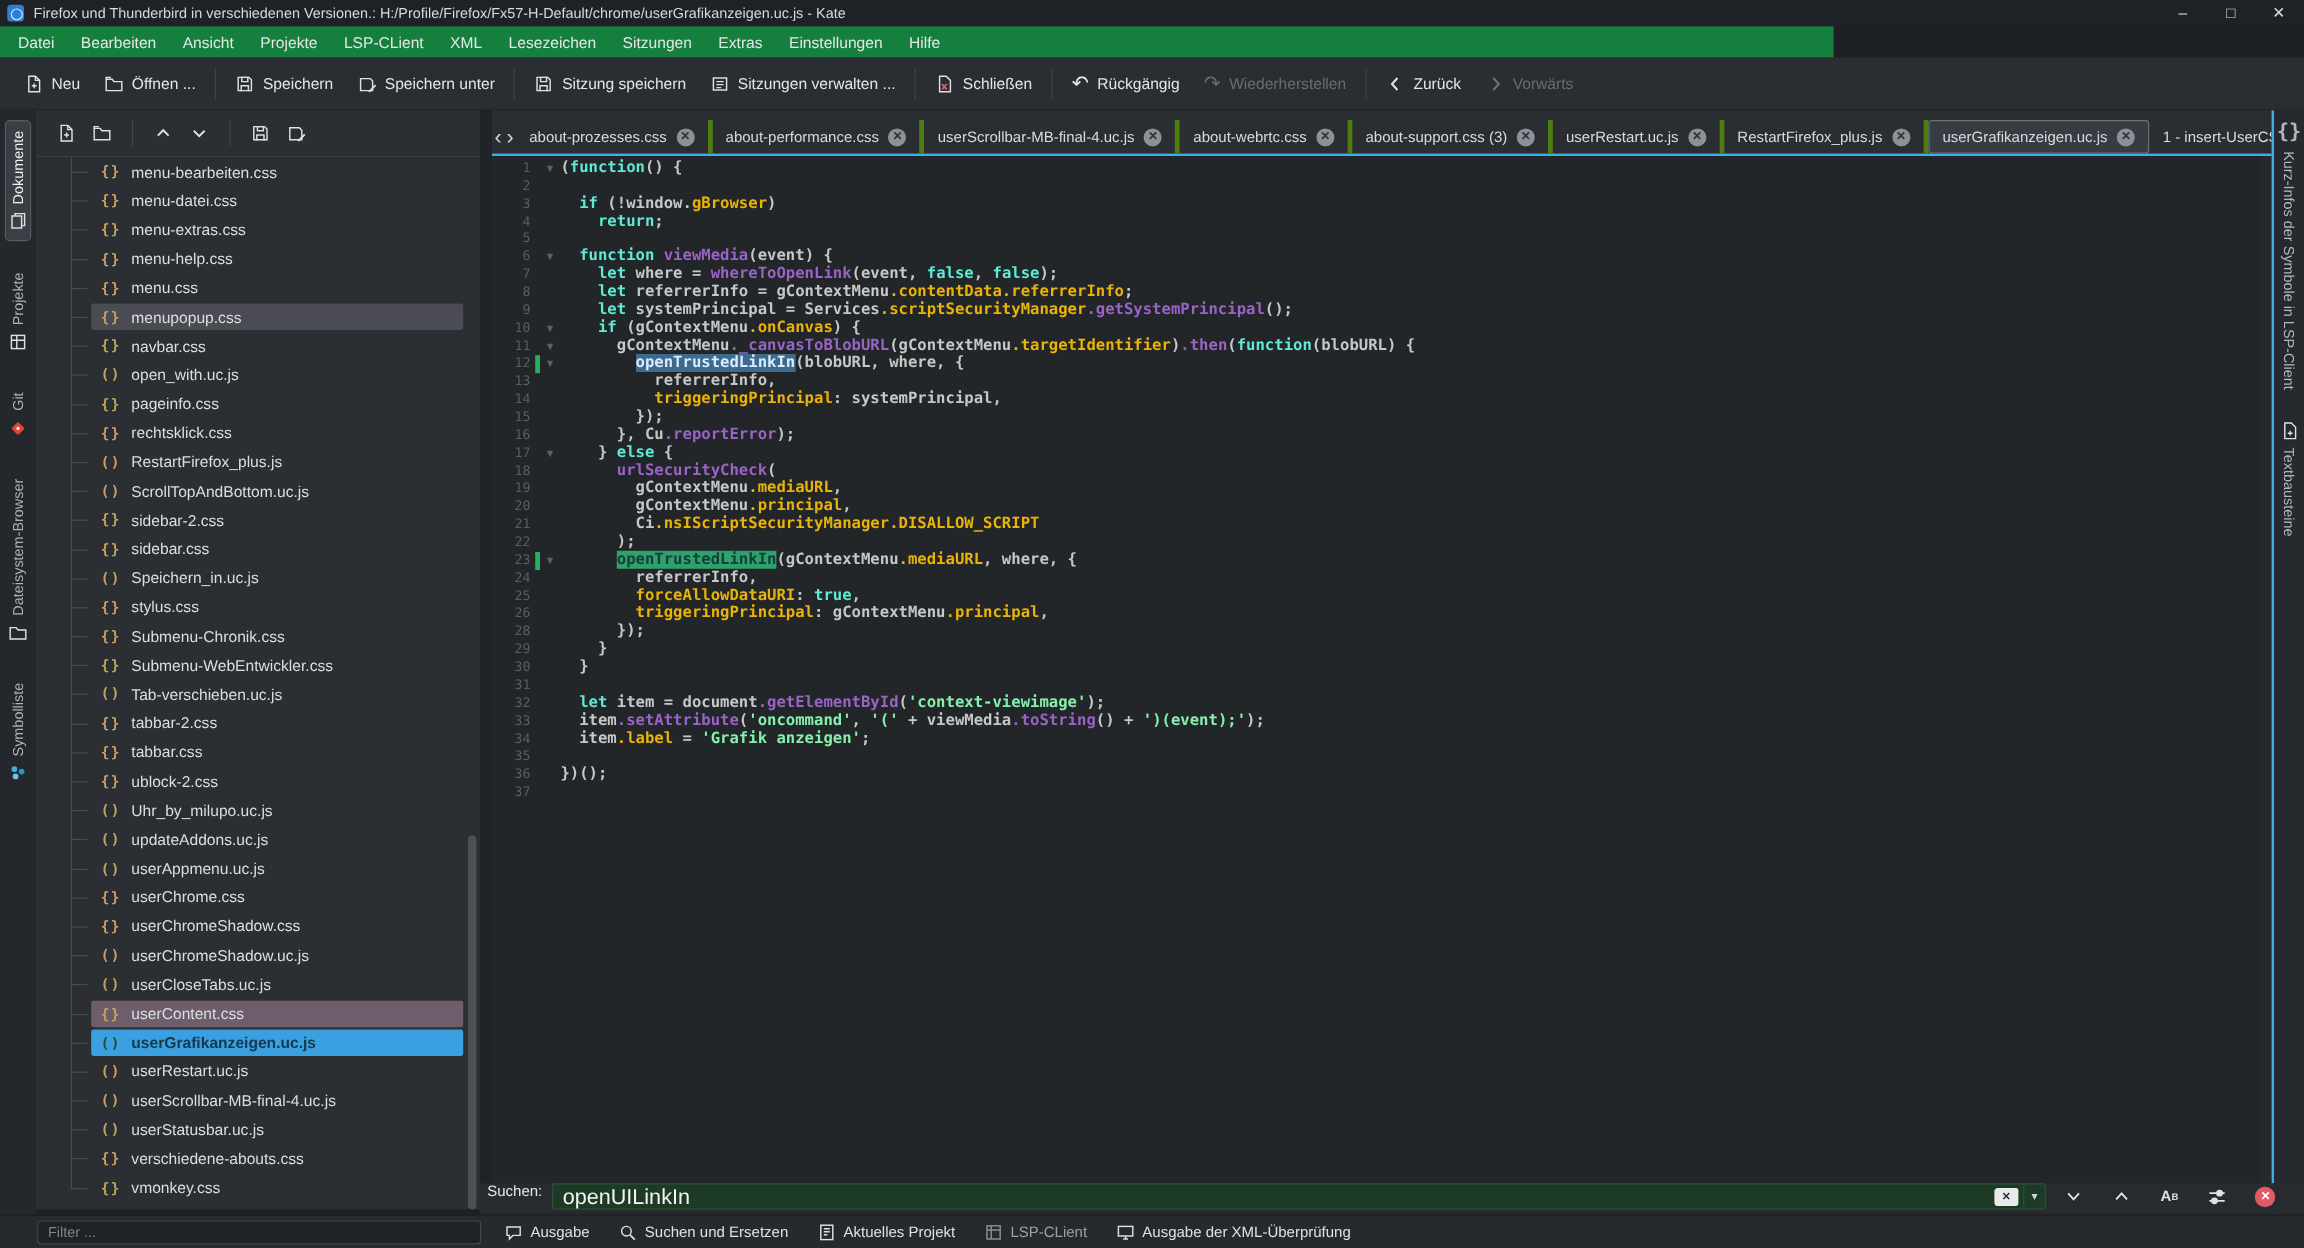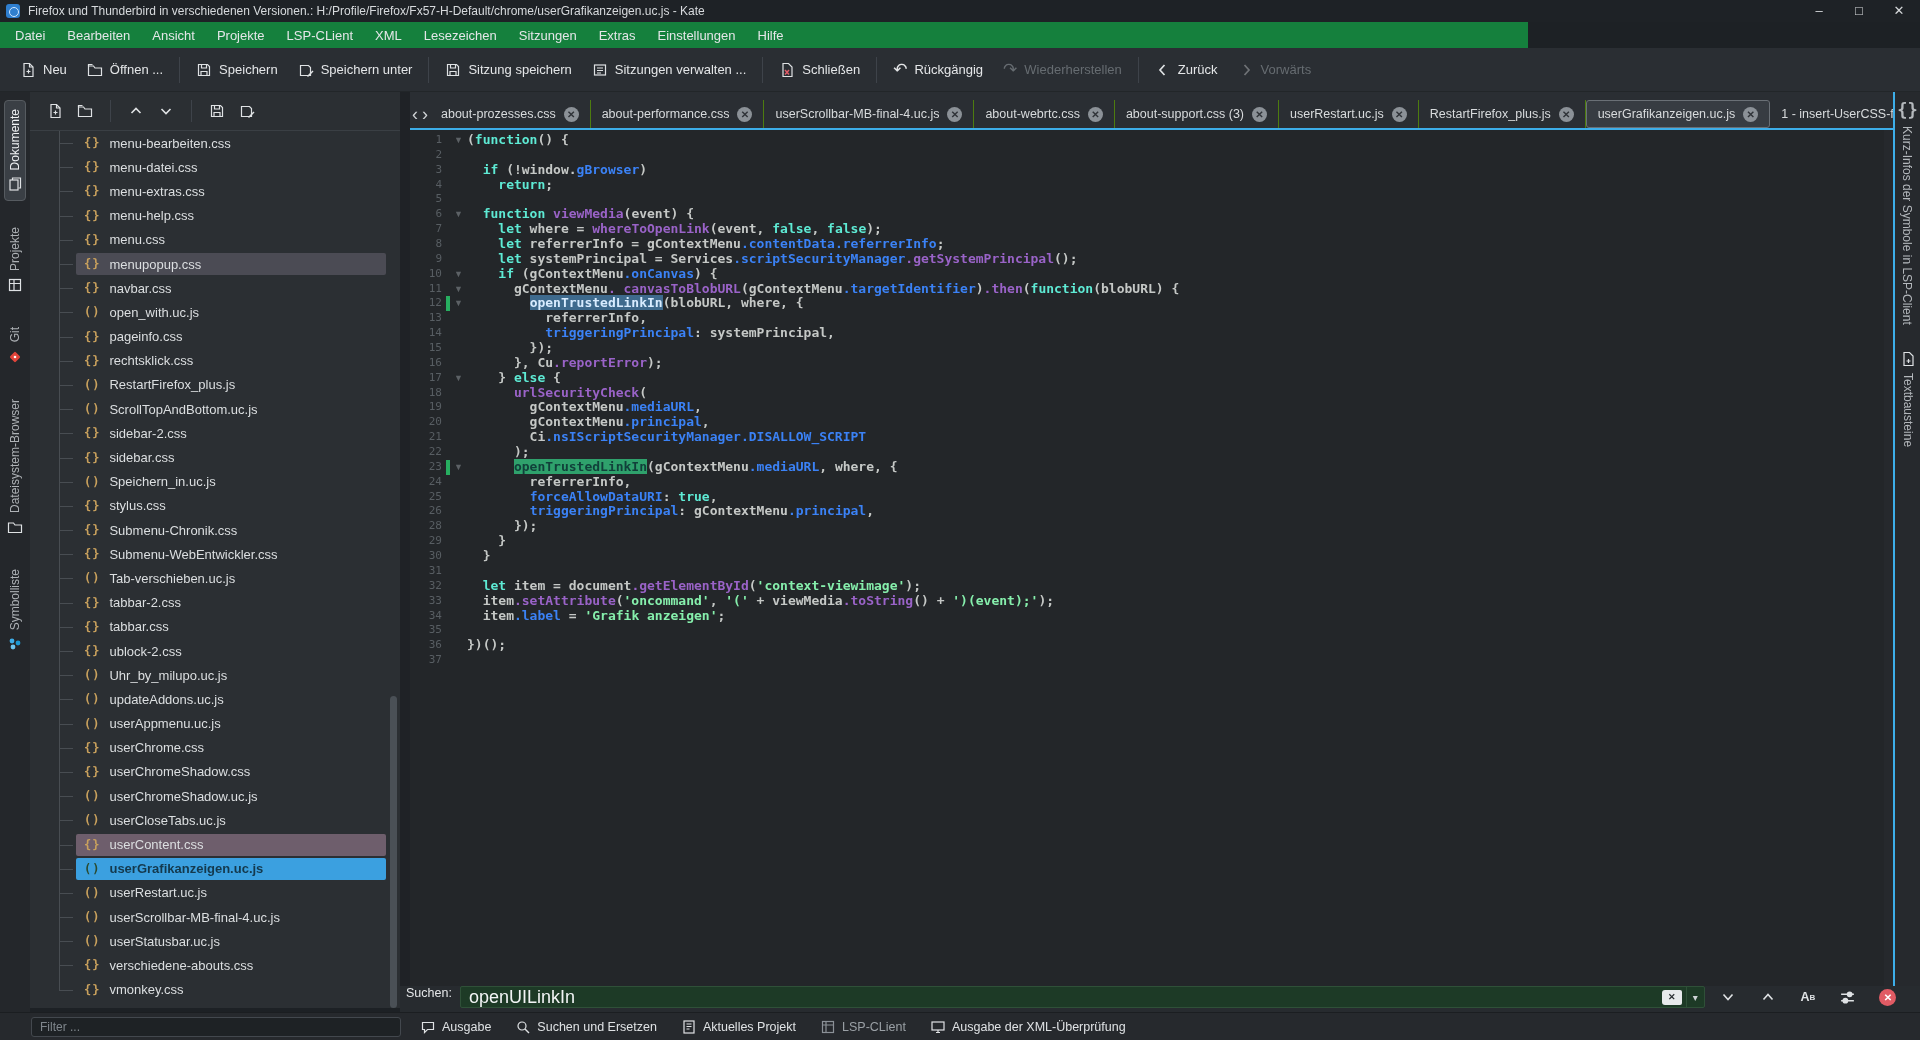--- a/index.html
+++ b/index.html
@@ -39,21 +39,21 @@
   .mini-toolbar { position:absolute; left:30px; top:0; width:370px; height:38px;
                   display:flex; align-items:center; gap:4px; padding-left:12px;
                   background:#2b2f33; }
   .mini-toolbar .msep { width:1px; height:22px; background:#3e434a; margin:0 8px; }
   .mbtn { width:26px; height:26px; display:flex; align-items:center; justify-content:center; }
 
   .tabbar { position:absolute; left:410px; top:0; width:1485px; height:38px;
             display:flex; align-items:flex-end; border-bottom:2px solid #3daee9; }
   .tab-nav { display:flex; align-items:center; height:27px; padding:0 2px; color:#cfd3d6; }
   .tab { display:flex; align-items:center; gap:8px; height:28px; padding:0 11px;
-         font-size:12.5px; color:#d8dbdd; border-right:1px solid #4d7c0f; white-space:nowrap; }
+         font-size:12.5px; color:#d8dbdd; border-right:4px solid #4d7c0f; white-space:nowrap; }
   .tab.active { background:#373c42; border:1px solid #6a7076; border-radius:3px; height:28px; }
   .tab-close { width:15px; height:15px; border-radius:50%; background:#8b9197; color:#2f3338;
                font-size:10px; line-height:15px; text-align:center; font-weight:bold; flex:none; }
 
   
   .left-strip { position:absolute; left:0; top:92px; width:30px; height:920px; background:#24272b;
                 display:flex; flex-direction:column; align-items:center; gap:18px; padding-top:8px; }
   .vtab-l { display:flex; flex-direction:column; align-items:center; gap:6px; padding:8px 2px;
             border-radius:4px; color:#aeb2b6; }
   .vtab-l.active { background:#3a3f45; border:1px solid #565b60; color:#f0f2f4; }
@@ -95,21 +95,21 @@
   .lnum { width:32px; text-align:right; font:11px/14.86px "DejaVu Sans Mono", monospace;
           color:#585e63; flex:none; }
   .modbar { width:4px; flex:none; margin-left:4px; }
   .crow.mod .modbar { background:#27ae60; }
   .foldc { width:17px; flex:none; text-align:center; font-size:9px; line-height:14.86px;
            color:#5c6165; }
   .ltext { font:bold 13px/14.86px "DejaVu Sans Mono", monospace; white-space:pre; color:#c5c8c6; }
   .c-n { color:#c5c8c6; }
   .c-k { color:#5eead4; font-weight:bold; }
   .c-f { color:#9a63c8;margin-top:36px; }
-  .c-p { color:#3b82f6;margin-top:48px; }
+  .c-p { color:#eab308;margin-top:48px; }
   .c-s { color:#86efac; }
   .c-sel { background:#3e6a8d; color:#d8ecff; }
   .c-mat { background:#2fa16c; color:#11403a; }
   .ed-scroll { position:absolute; right:0; top:0; bottom:0; width:9px; background:#26292d; }
 
   
   .searchbar { position:absolute; left:400px; top:986px; width:1520px; height:26px;
                background:#272b2f; display:flex; align-items:flex-start; padding-left:6px; }
   .search-label { font-size:12.5px; color:#e4e6e8; margin-right:8px; }
   .search-field { width:1245px; height:22px; background:#1d3a26; border:1px solid #2f5038;

